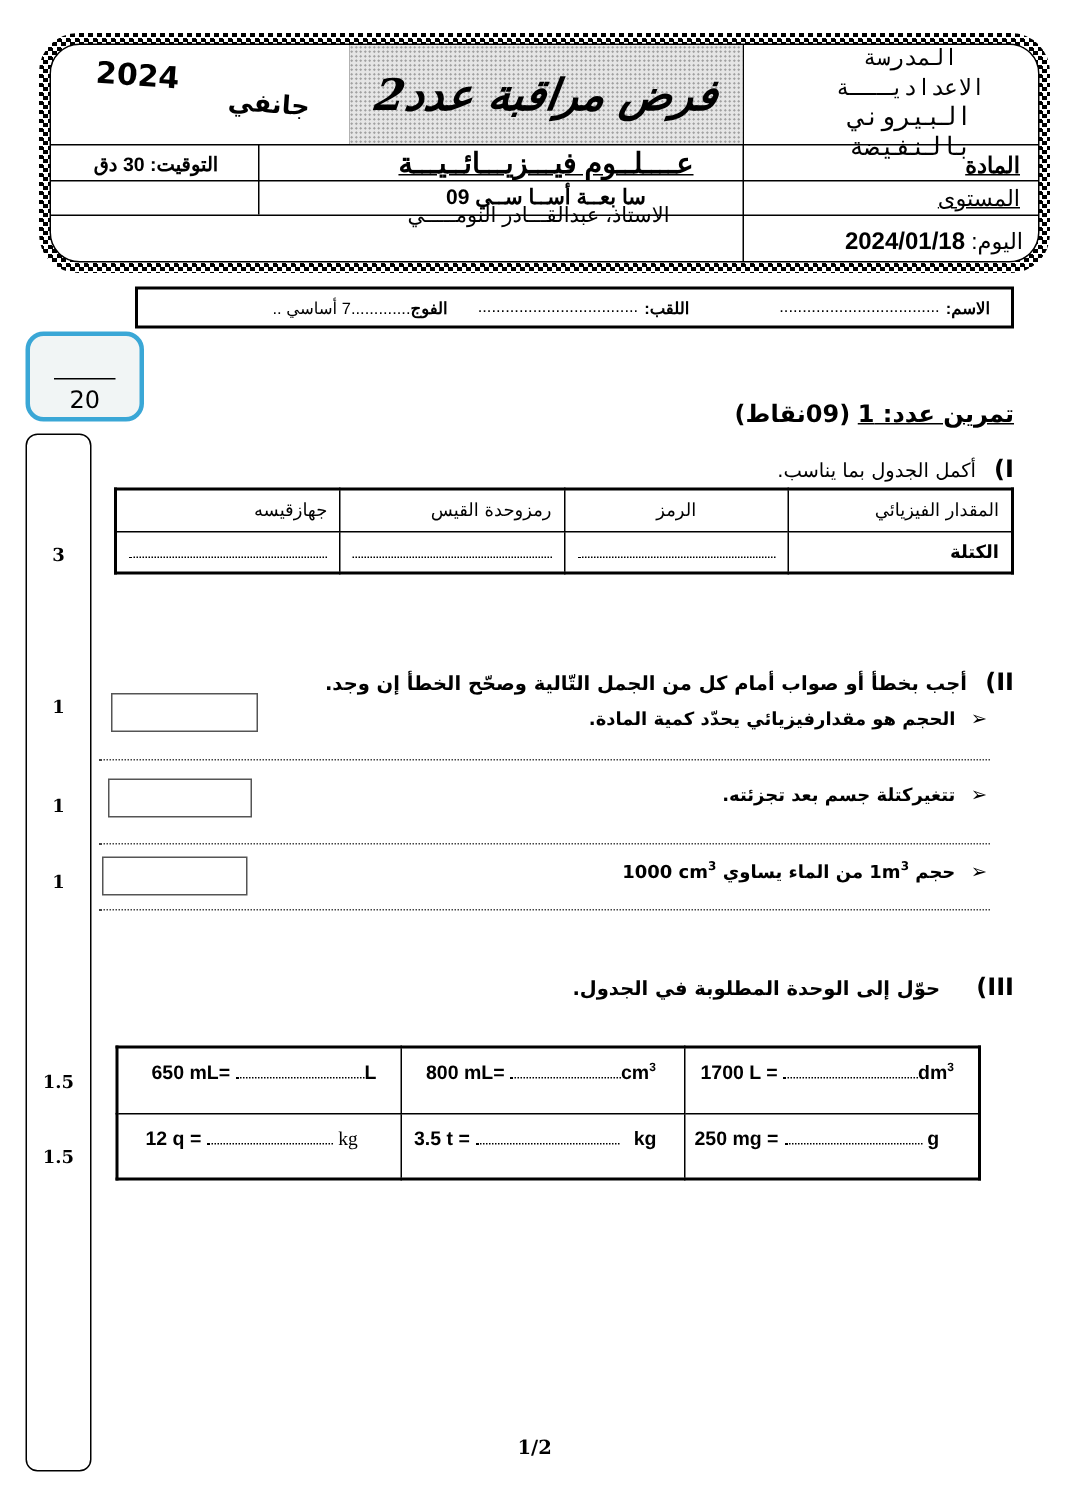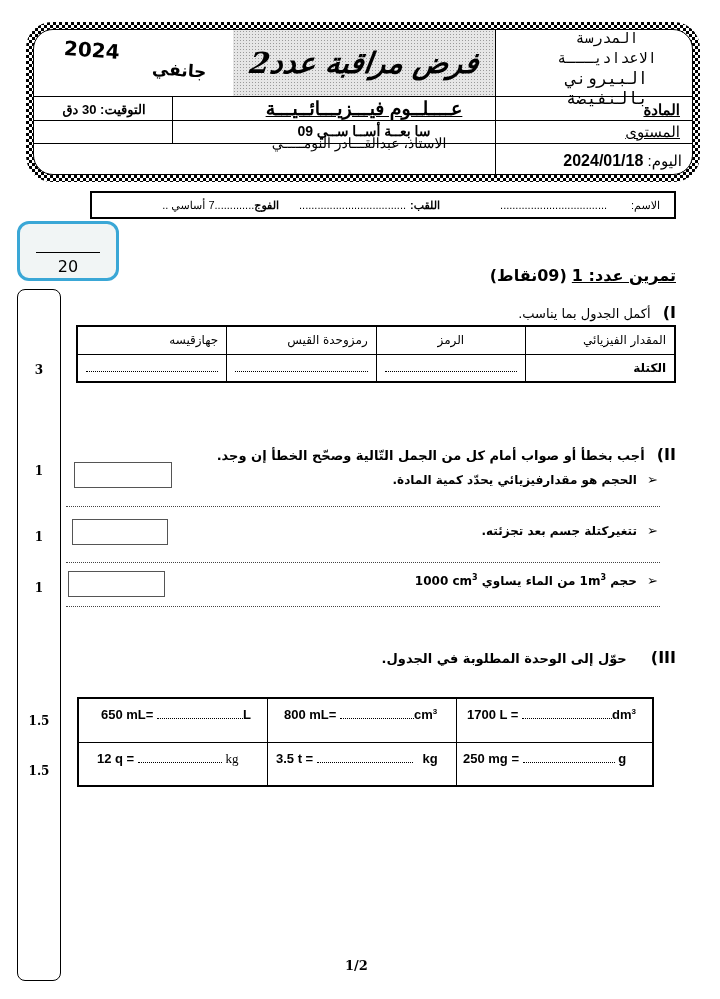--- a/index.html
+++ b/index.html
@@ -46,21 +46,21 @@
   .teacher { position: absolute; left: 180px; width: 290px; text-align: center; font-family: "Liberation Sans", sans-serif; font-size: 14px; direction: rtl; letter-spacing: 0.5px; }
   .day { position: absolute; right: 10px; font-family: "Liberation Sans", sans-serif; font-size: 15px; direction: rtl; }
   .day b { font-size: 16px; }
 
   
   .name-bar { left: 90px; top: 191px; width: 586px; height: 28px; border: 2px solid #000;
     direction: rtl; display: flex; align-items: center; padding: 0 14px;
     font-family: "Liberation Sans", sans-serif; font-size: 11px; white-space: nowrap; }
 
   
-  .score-box { left: 17px; top: 221px; width: 102px; height: 60px; border: 3px solid #3aa7d6; border-radius: 12px; background: #f1f5f5; }
+  .score-box { left: 17px; top: 221px; width: 79px; height: 60px; border: 3px solid #3aa7d6; border-radius: 12px; background: #f1f5f5; }
   .score-line { position: absolute; left: 16px; right: 16px; top: 28px; border-top: 1px solid #000; }
   .score-total { position: absolute; left: 0; right: 0; top: 33px; text-align: center; font-family: "DejaVu Sans", sans-serif; font-size: 16px; }
 
   
   .marks-col { left: 17px; top: 289px; width: 44px; height: 692px; border: 1.5px solid #000; border-radius: 8px; }
   .mark { position: absolute; left: 0; width: 100%; text-align: center; font-family: "DejaVu Serif", serif; font-weight: bold; font-size: 12px; }
 
   
   .ex-title { right: 44px; top: 266px; font-family: "DejaVu Sans", sans-serif; font-size: 16px; direction: rtl; white-space: nowrap; }
   .ex-title .u { text-decoration: underline; font-weight: bold; }
@@ -127,21 +127,21 @@
 
     <div class="teacher" style="top:105px;">الاستاذ، عبدالقـــادر النومـــــي</div>
     <div class="day" style="top:122px;">
       <span>اليوم:</span>
       <b>2024/01/18</b>
     </div>
   </div>
 </div>
 
 <div class="abs name-bar">
-  <span style="font-weight:normal;margin-left:20px;">الاسم:</span>
+  <span style="font-weight:bold;">الاسم:</span>
   <span style="margin-right:4px;">...................................</span>
   <span style="margin-right:60px; font-weight:bold;">اللقب:</span>
   <span style="margin-right:4px;">...................................</span>
   <span style="margin-right:20px; font-weight:bold;">الفوج</span>
   <span>.............7 أساسي ..</span>
 </div>
 
 <div class="abs score-box">
   <div class="score-line"></div>
   <div class="score-total">20</div>

